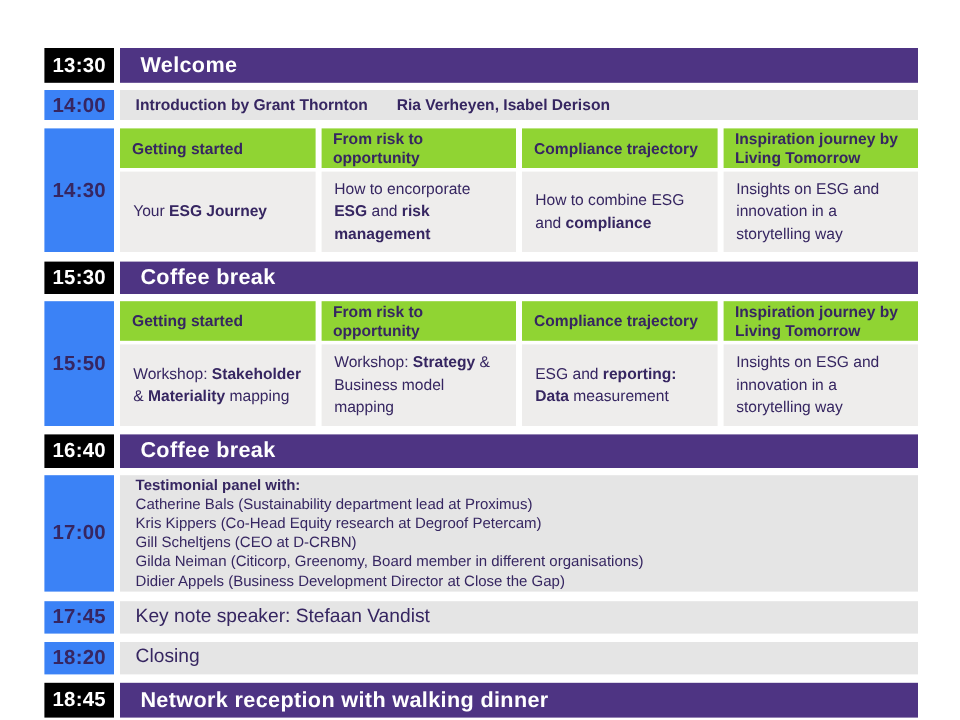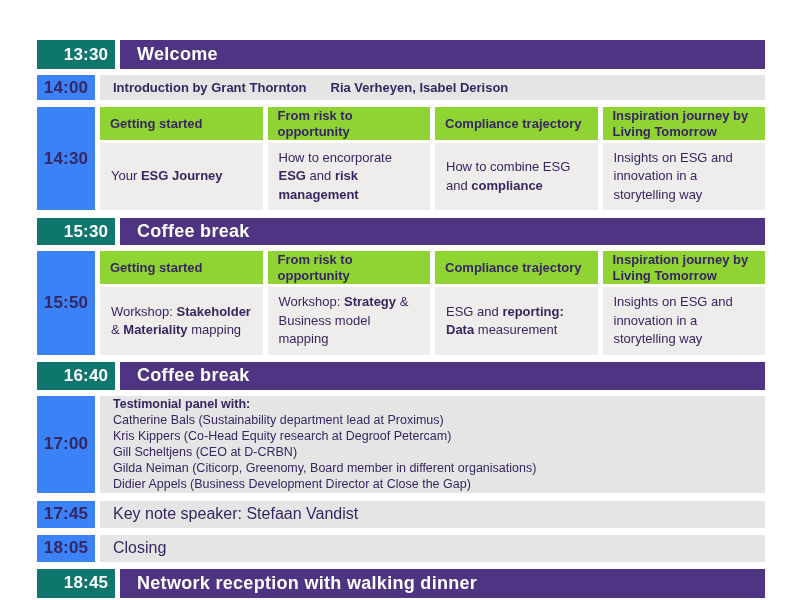--- a/index.html
+++ b/index.html
@@ -5,21 +5,21 @@
   html,body{margin:0;padding:0;}
   body{
     width:800px;height:600px;background:#ffffff;
     font-family:"Liberation Sans", sans-serif;
     color:#362661;position:relative;overflow:hidden;
   }
   .agenda{position:absolute;left:37px;top:40px;width:728px;}
   .row{display:flex;gap:5px;}
   .time-col{flex:0 0 58px;display:flex;align-items:center;justify-content:center;
     font-weight:700;font-size:17px;letter-spacing:0.2px;}
-  .time-purple{background:#0f766e;color:#ffffff;padding-left:20px;}
+  .time-purple{background:#000000;color:#ffffff;}
   .time-gray{background:#3b82f6;color:#362661;}
   .bar{flex:1;background:#4e3483;color:#ffffff;font-weight:700;font-size:18px;
     display:flex;align-items:center;padding-left:17px;letter-spacing:0.3px;}
   .gray-wide{flex:1;background:#e5e5e5;display:flex;align-items:center;padding-left:13px;}
   .h29{height:29px;} .h27{height:27px;} .h28{height:28px;} .h25{height:25px;} .h97{height:97px;}
   .mb6{margin-bottom:6px;} .mb7{margin-bottom:7px;} .mb8{margin-bottom:8px;}
   .cols{flex:1;display:flex;gap:5px;}
   .col{flex:1;display:flex;flex-direction:column;gap:3px;}
   .track-header{height:33px;background:#90d433;color:#362661;font-weight:700;font-size:13px;
     display:flex;align-items:center;padding:0 10px;line-height:1.2;}
@@ -133,21 +133,21 @@
       <div>Didier Appels (Business Development Director at Close the Gap)</div>
     </div>
   </div>
 
   <div class="row h27 mb7">
     <div class="time-col time-gray">17:45</div>
     <div class="gray-wide small-text">Key note speaker: Stefaan Vandist</div>
   </div>
 
   <div class="row h27 mb7">
-    <div class="time-col time-gray">18:05</div>
+    <div class="time-col time-gray">18:20</div>
     <div class="gray-wide small-text">Closing</div>
   </div>
 
   <div class="row h29">
     <div class="time-col time-purple">18:45</div>
     <div class="bar">Network reception with walking dinner</div>
   </div>
 
 </div>
 

